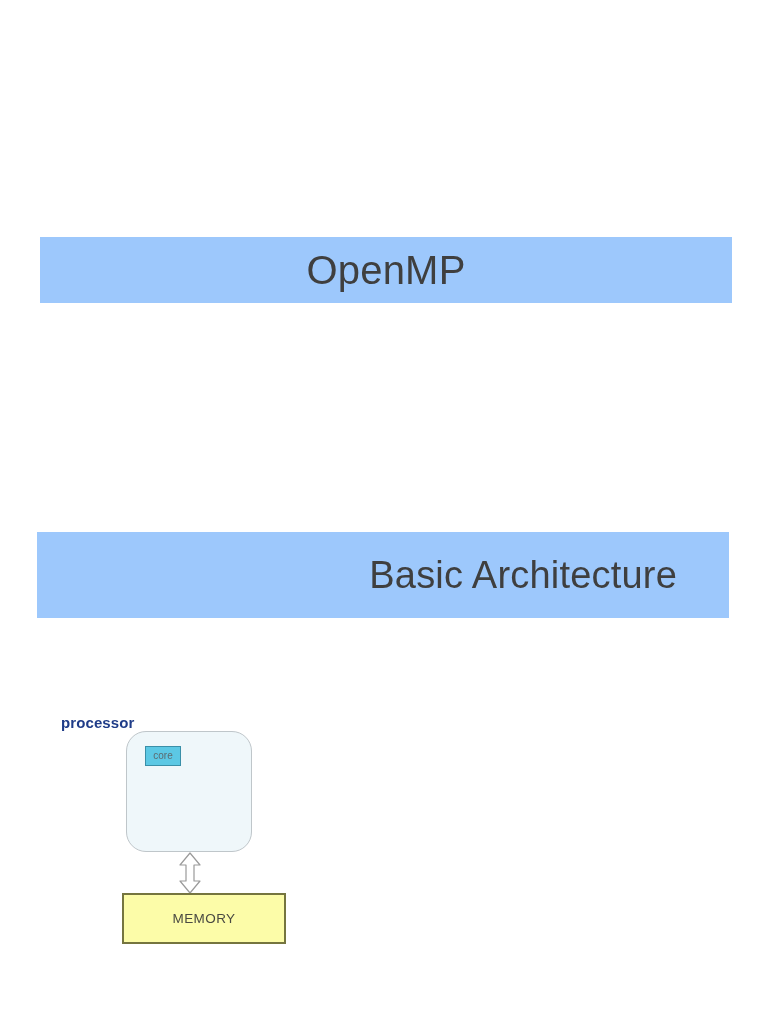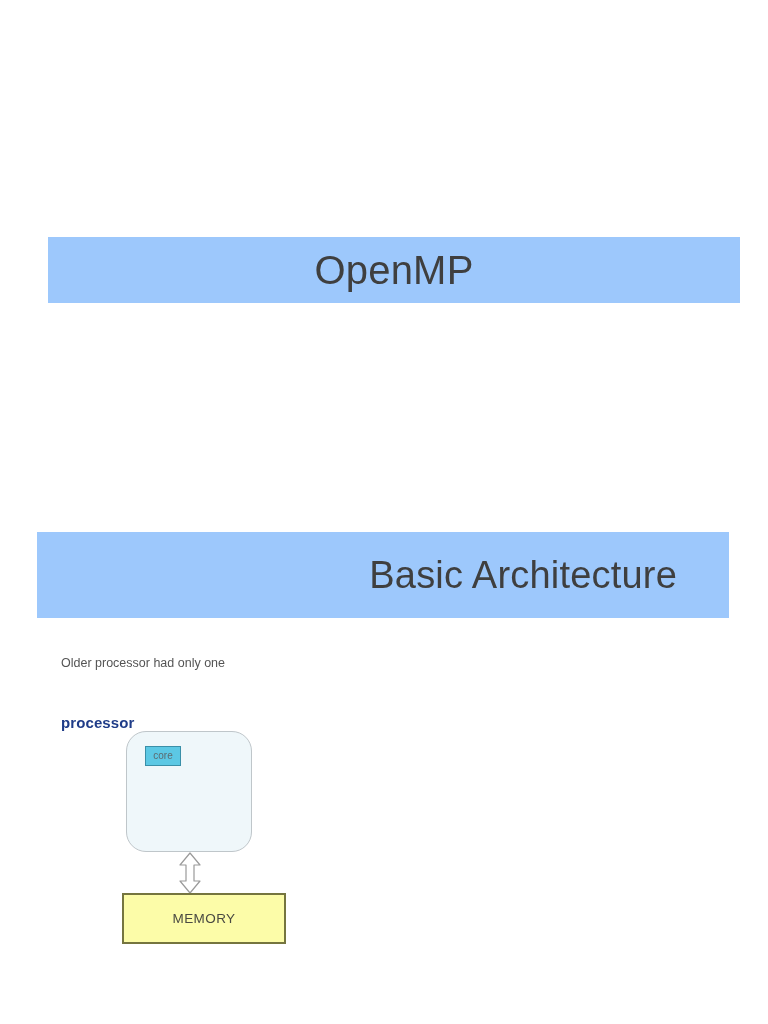--- a/index.html
+++ b/index.html
@@ -31,21 +31,21 @@
     box-sizing: border-box;
   }
   .banner-title {
     color: #3f3f3f;
     font-weight: 400;
     letter-spacing: 0.2px;
     white-space: nowrap;
   }
 
   #banner-openmp {
-    left: 48px;
+    left: 40px;
     top: 237px;
     width: 692px;
     height: 66px;
     justify-content: center;
   }
   #banner-openmp .banner-title {
     font-size: 40px;
     line-height: 1;
   }
 
@@ -149,21 +149,20 @@
 
   <div class="banner" id="banner-openmp">
     <span class="banner-title">OpenMP</span>
   </div>
 
   <div class="banner" id="banner-basic-architecture">
     <span class="banner-title">Basic Architecture</span>
   </div>
 
   <div class="body-text">
-    <span class="line">Older processor had only one</span>
   </div>
 
   <div class="processor-label">processor</div>
 
   <div class="processor-box"></div>
 
   <div class="core-box">
     <span class="core-label">core</span>
   </div>
 

